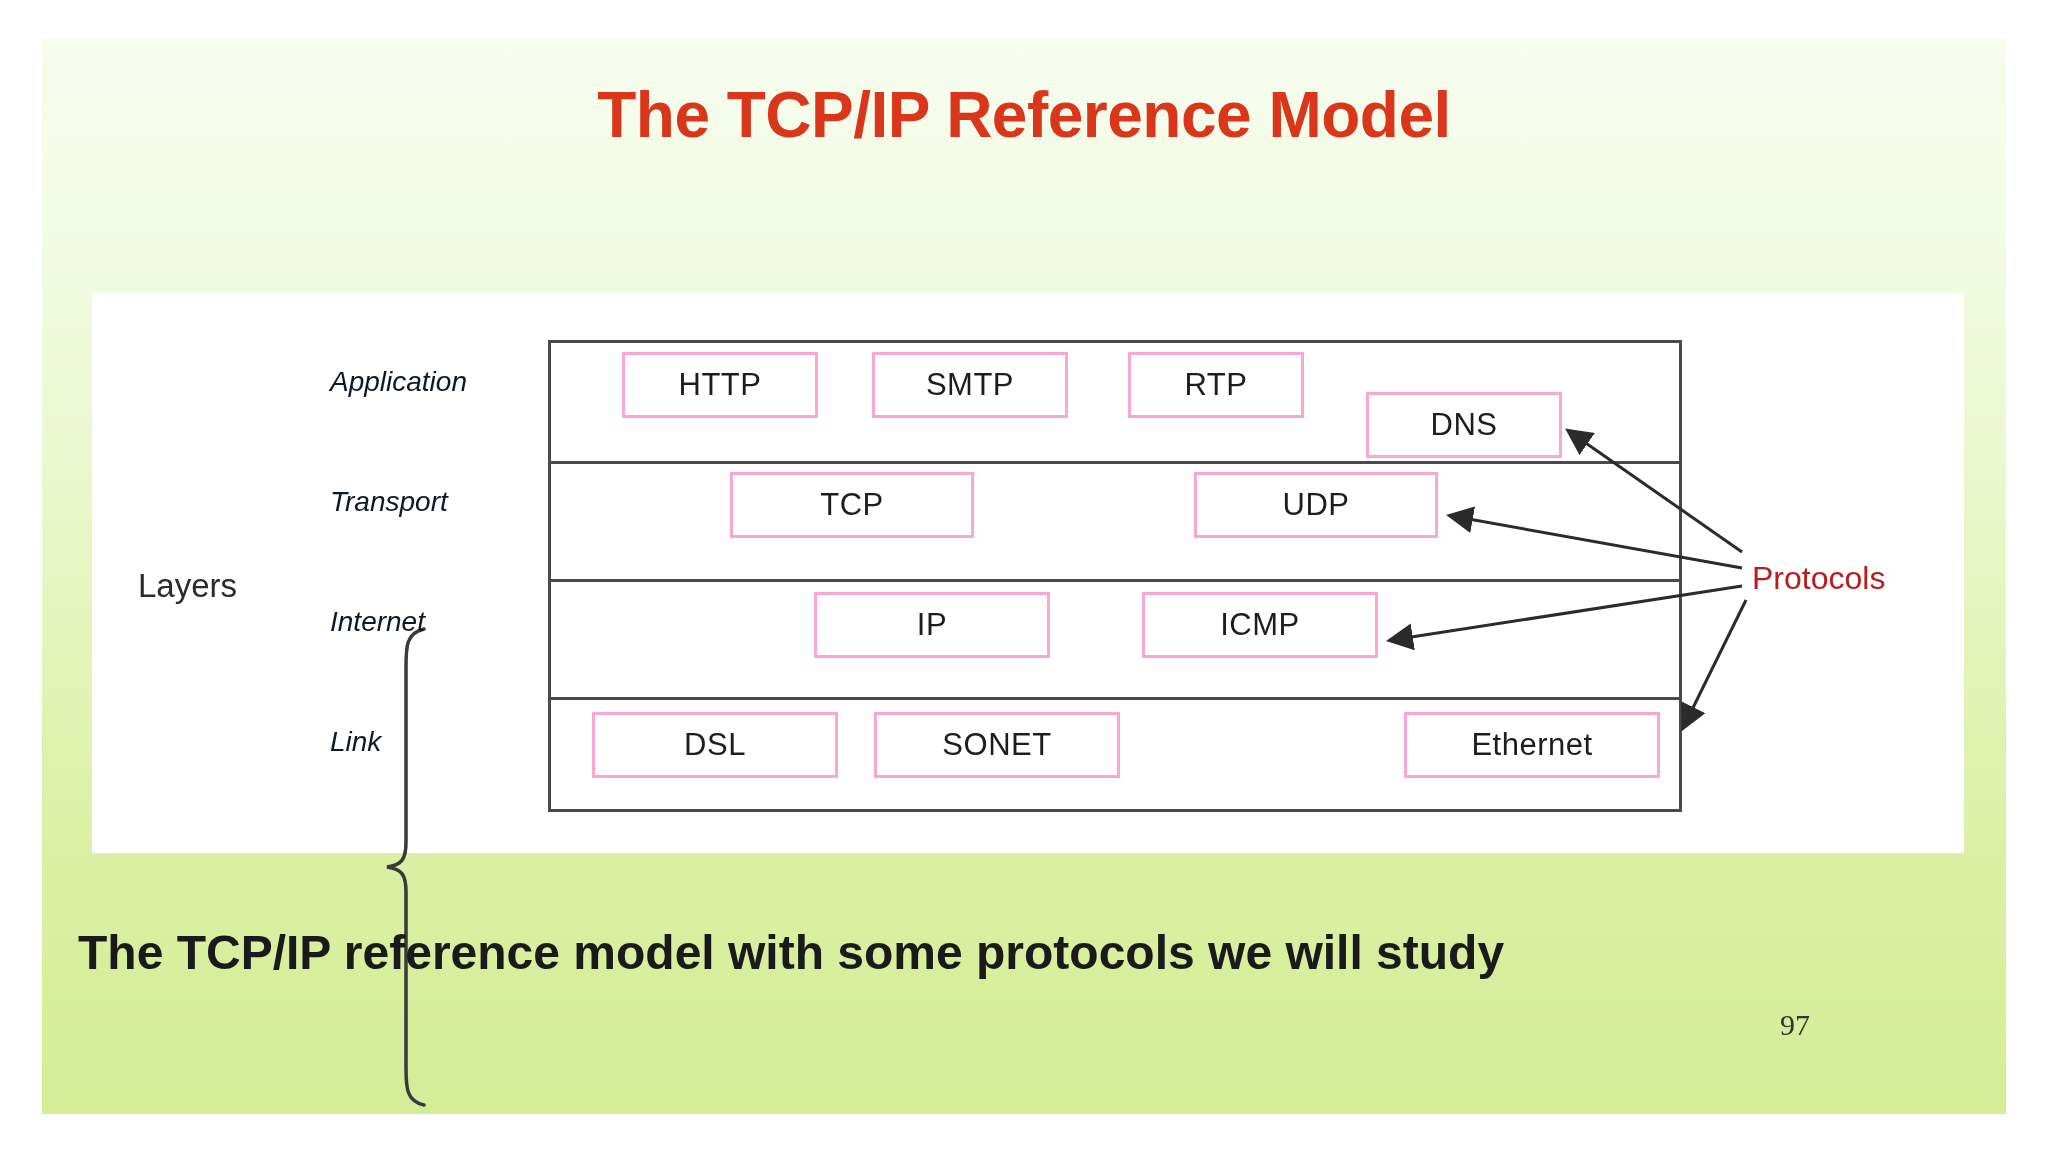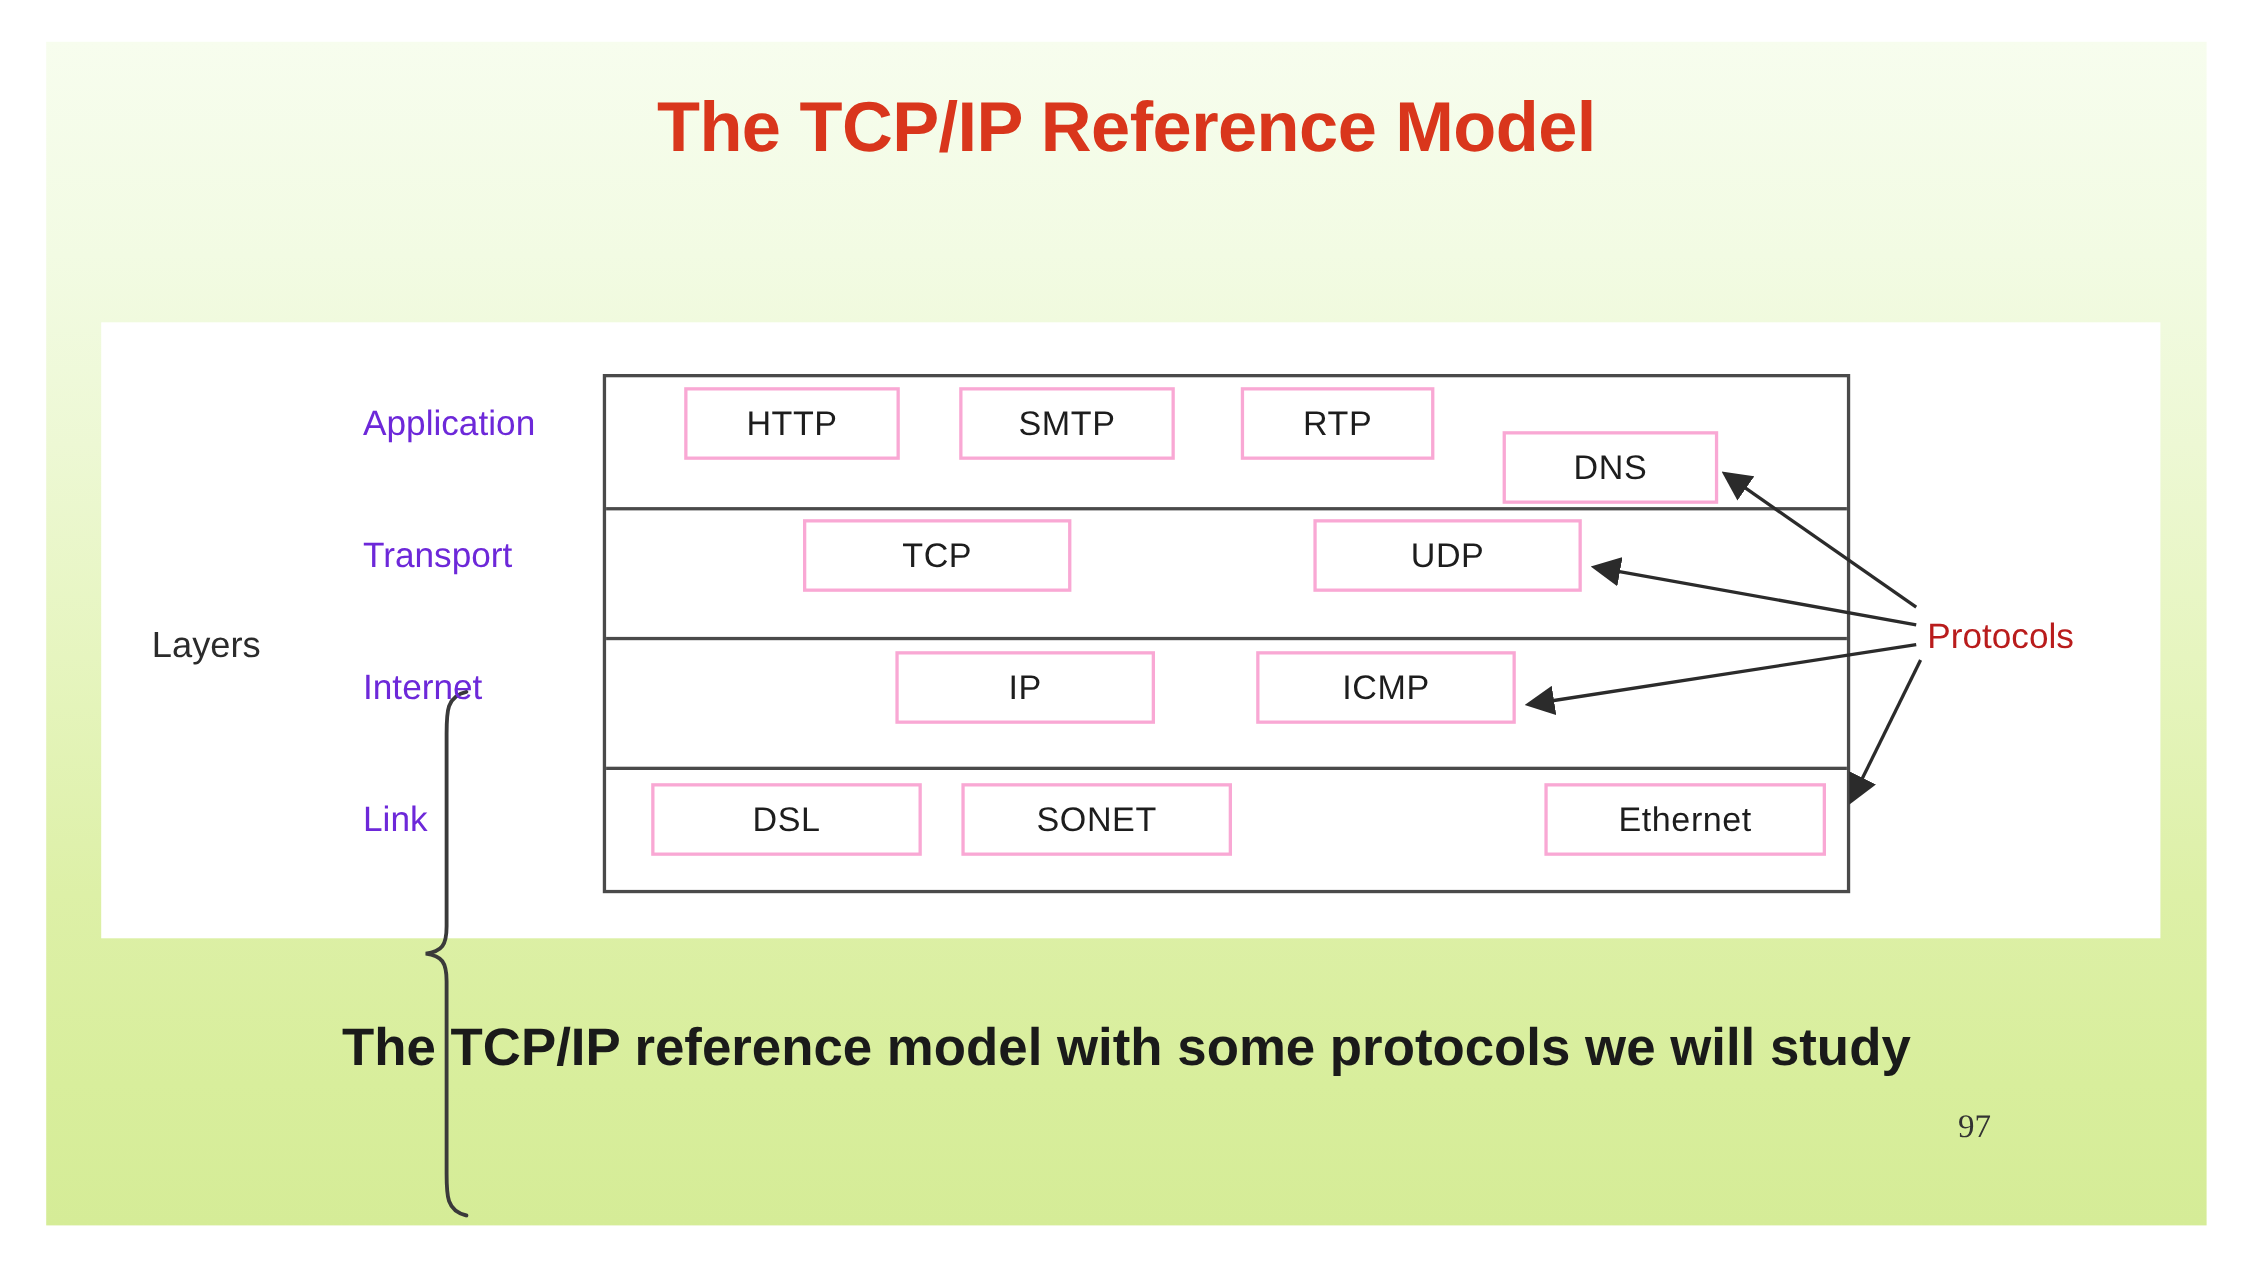--- a/index.html
+++ b/index.html
@@ -79,23 +79,24 @@
     left: 292px;
     top: 334px;
     width: 44px;
     height: 480px;
   }
 
   
   .layer-name {
     position: absolute;
     left: 330px;
-    font-size: 32px;
-    color: #6d28d9;
-    white-space: nowrap;
+    font-size: 28px;
+    color: #0f172a;
+    white-space: nowrap;
+    font-style: italic;
   }
 
   
   #stack {
     position: absolute;
     left: 548px;
     top: 340px;
     width: 1134px;
     height: 472px;
     border: 3px solid #4a4a4a;
@@ -134,25 +135,26 @@
     color: #b91c1c;
     white-space: nowrap;
   }
 
   
   #caption {
     position: absolute;
     left: 42px;
     top: 925px;
     width: 1964px;
-    text-align: center;
+    text-align: left;
     font-size: 48px;
     font-weight: bold;
     color: #1a1a1a;
     white-space: nowrap;
+    padding-left: 36px;
   }
 
   
   #page-number {
     position: absolute;
     left: 1780px;
     top: 1008px;
     font-size: 30px;
     color: #333333;
     font-family: "Liberation Serif", serif;

